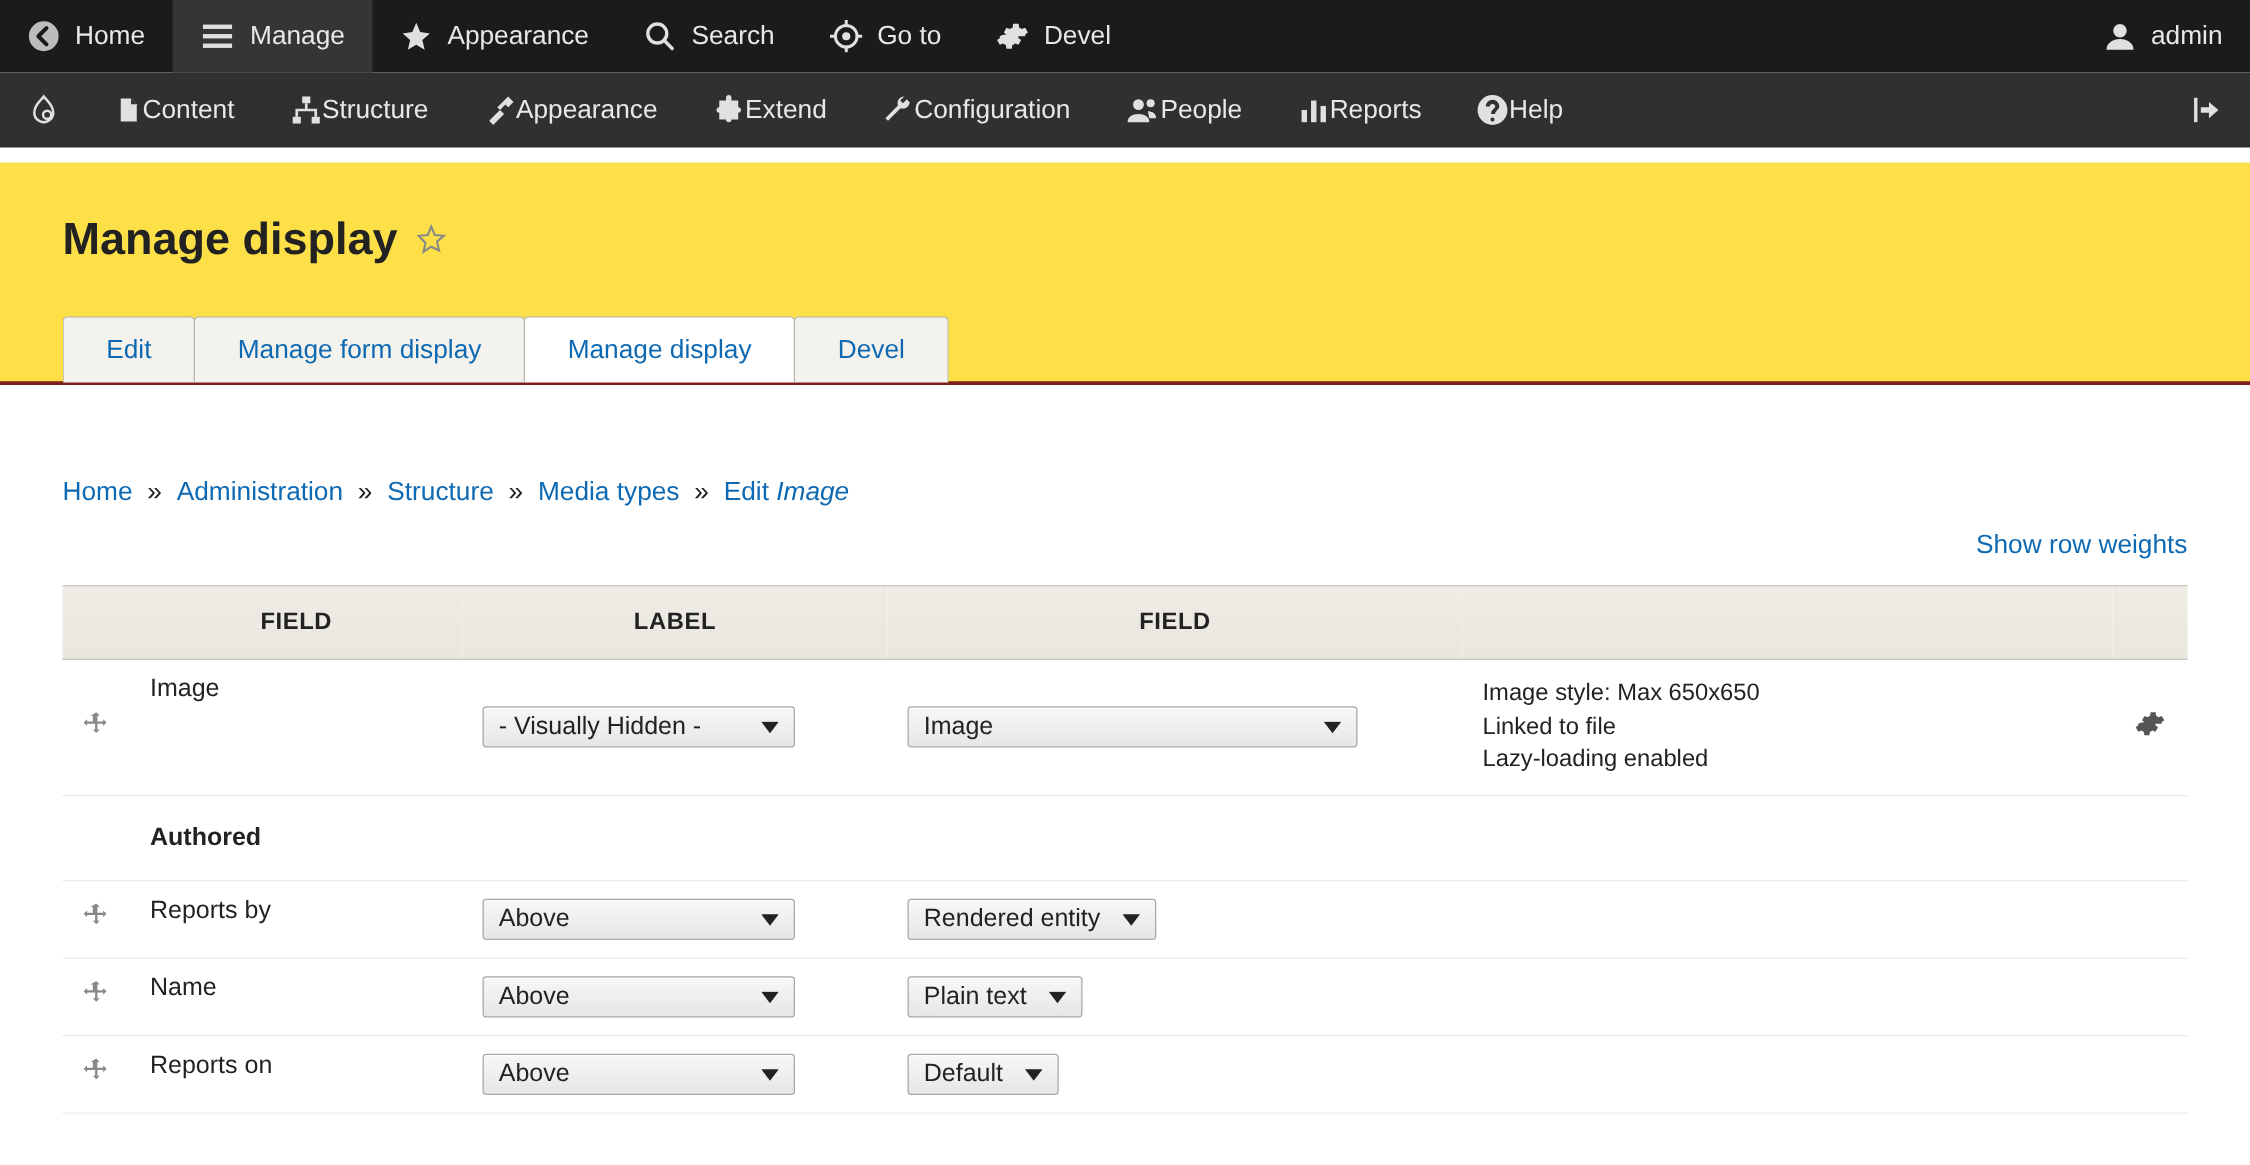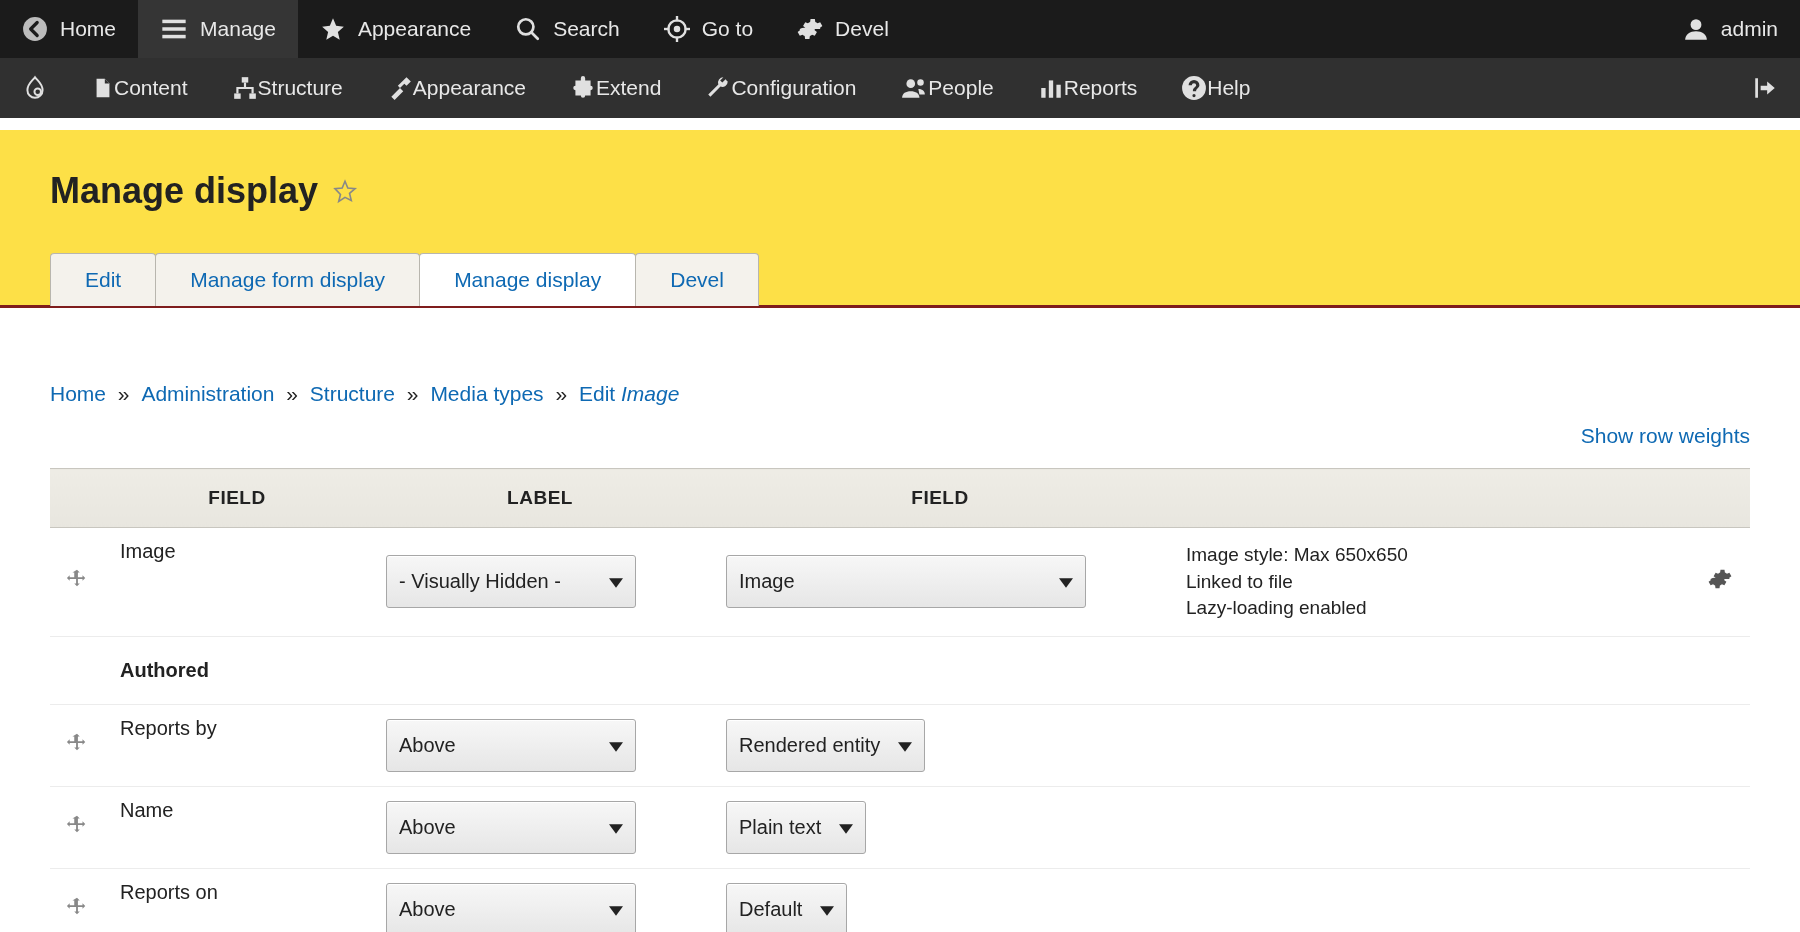--- a/index.html
+++ b/index.html
@@ -55,21 +55,21 @@
 .field-table tbody td.gear-cell { width: 60px; text-align: center; }
 .field-table tbody td.field-cell { vertical-align: top; padding-top: 12px; }
 
 .section-row td { font-weight: 700; font-size: 21px; padding: 22px 16px 22px 70px !important; }
 
 
 .drag-handle { display:inline-block; cursor: move; color:#888; }
 .drag-handle svg { width: 22px; height: 22px; fill:#888; }
 
 
-.sel { display: inline-flex; align-items: flex-start; justify-content: space-between; background: linear-gradient(#f7f7f7, #e6e6e6); border: 1px solid #a7a7a7; border-radius: 3px; padding: 14px 12px; font-size: 20px; min-width: 100px; cursor: pointer; box-shadow: inset 0 1px 0 #fff; }
+.sel { display: inline-flex; align-items: flex-start; justify-content: space-between; background: linear-gradient(#f7f7f7, #e6e6e6); border: 1px solid #a7a7a7; border-radius: 3px; padding: 4px 12px; font-size: 20px; min-width: 100px; cursor: pointer; box-shadow: inset 0 1px 0 #fff; }
 .sel .caret { margin-left: 18px; display: inline-block; }
 .sel .caret svg { width: 14px; height: 10px; fill: #222; }
 
 
 .gear-btn { cursor: pointer; display:inline-block; }
 .gear-btn svg { width: 24px; height: 24px; fill: #555; }
 
 
 .summary-line { display:block; }
 

